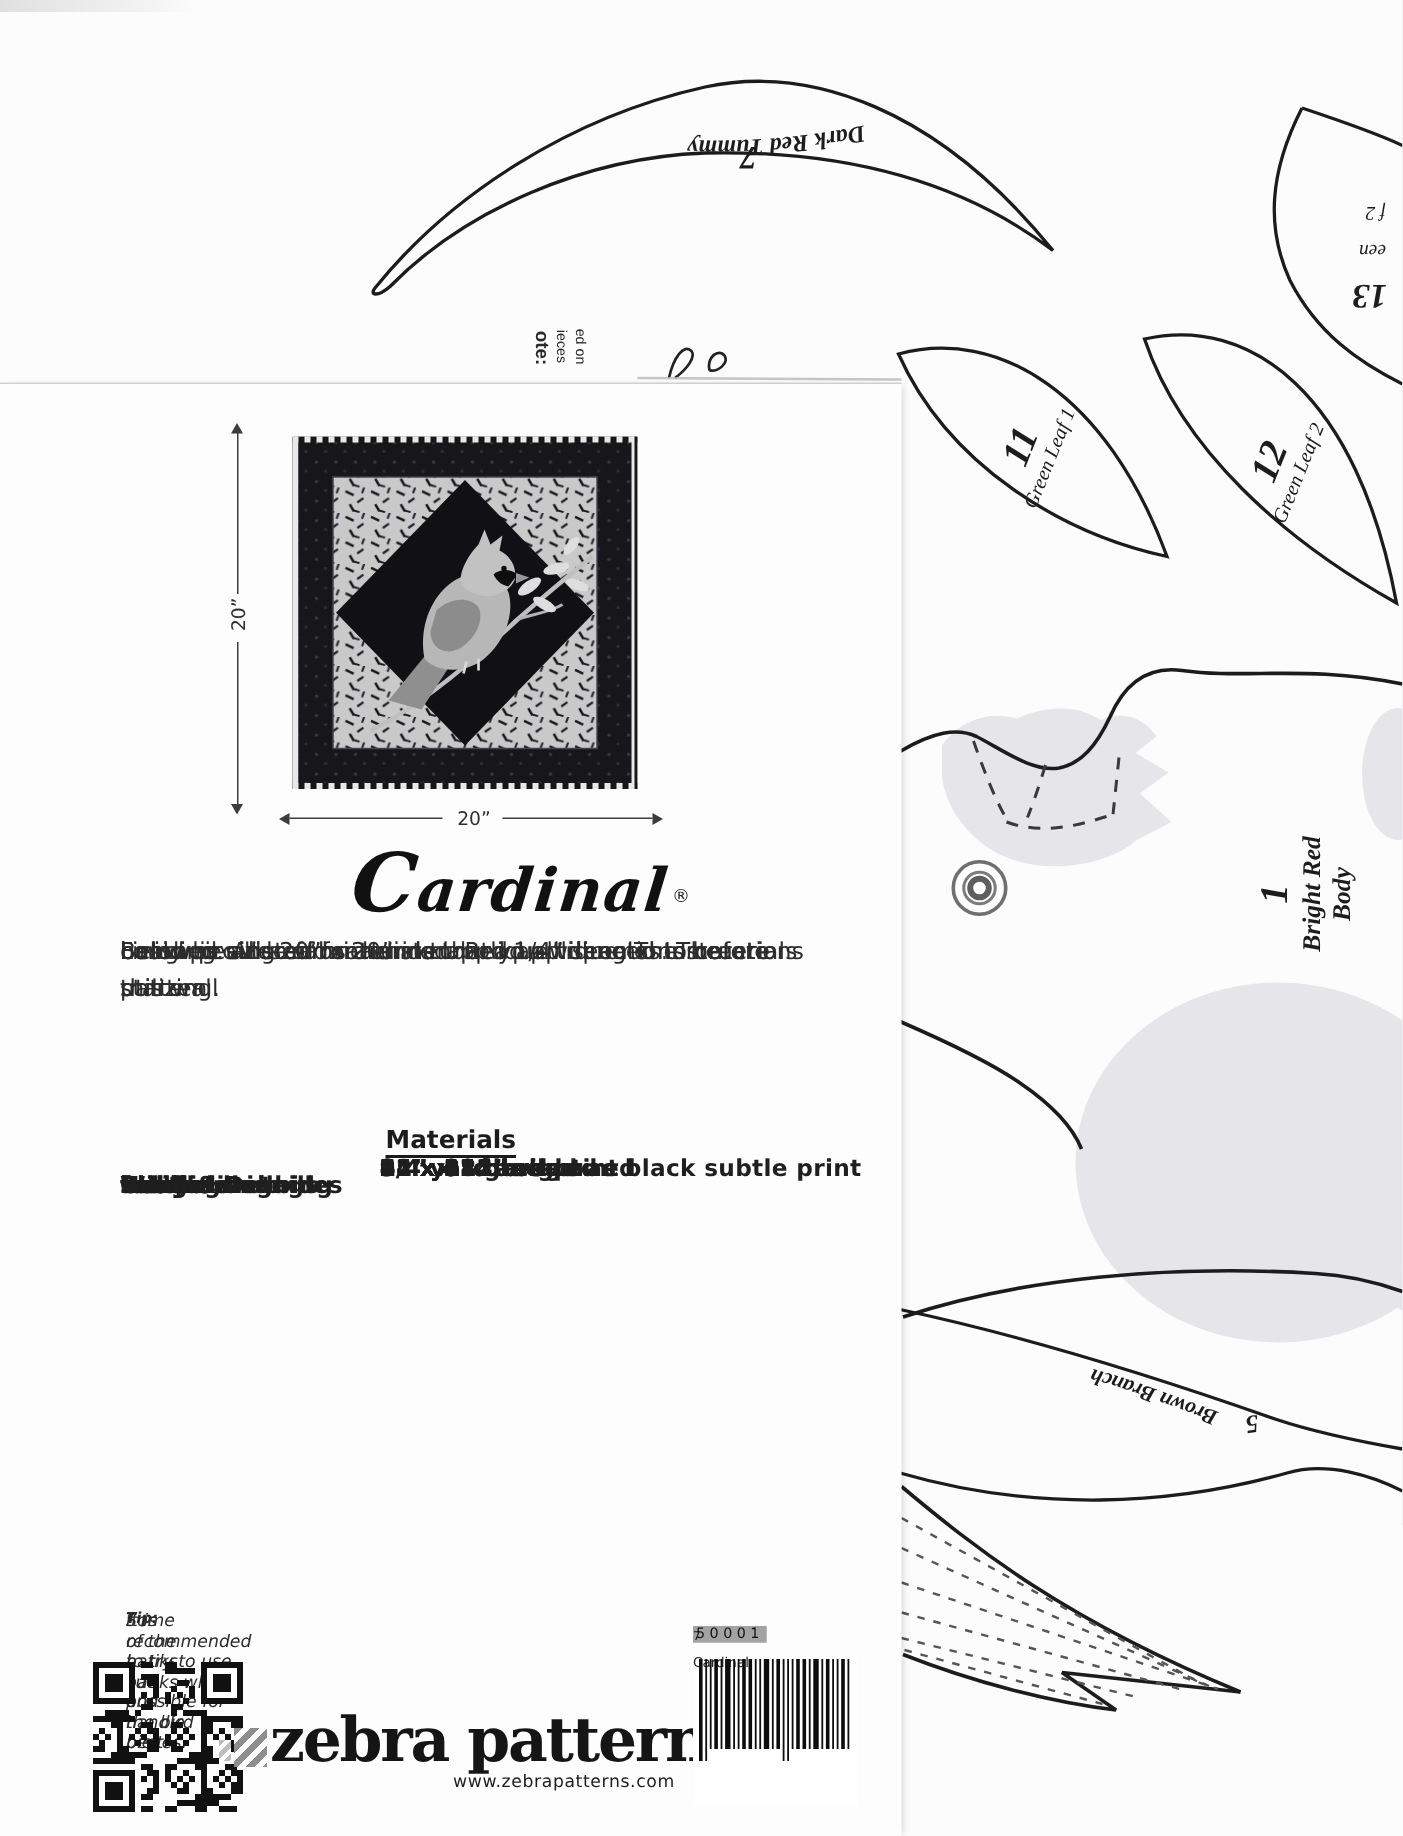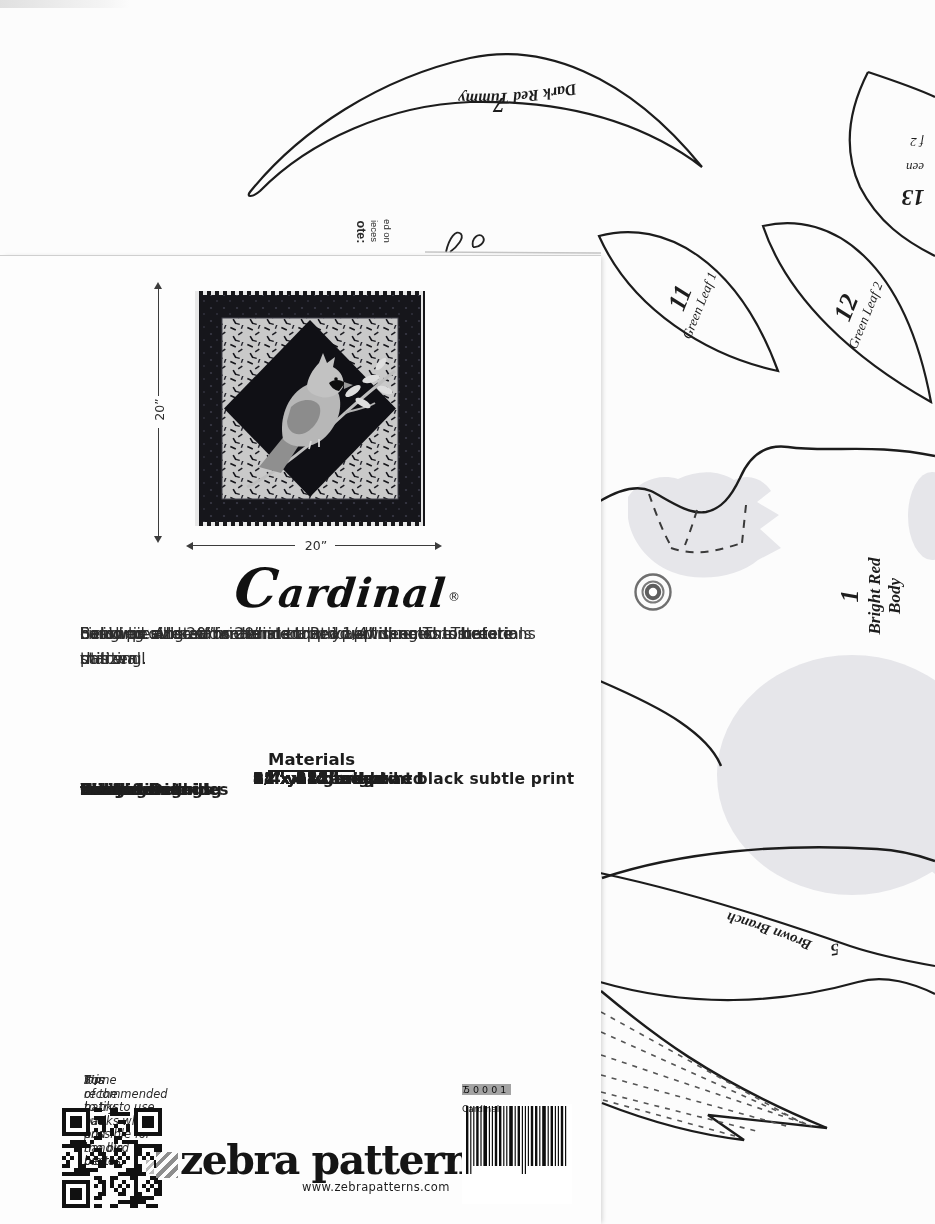--- a/index.html
+++ b/index.html
@@ -26,21 +26,21 @@
   
   .title{font-family:"DejaVu Serif","Liberation Serif",serif;font-style:italic;font-weight:600;
          font-size:40px;color:#111;letter-spacing:1px;transform:skewX(-6deg);}
   .title::first-letter{font-size:54px;}
   .reg{font-size:12px;color:#222;font-family:"DejaVu Sans",sans-serif;}
   
   .intro{left:80px;top:366px;width:460px;font-size:15.5px;line-height:25px;
          color:#2d2d2d;letter-spacing:.2px;}
   .intro div{position:static;}
   
-  .mat-header{left:268px;top:494px;font-size:16.5px;font-weight:700;color:#1c1c1c;
+  .mat-header{left:257px;top:494px;font-size:16.5px;font-weight:700;color:#1c1c1c;
               border-bottom:2px solid #1c1c1c;padding-bottom:1px;}
   .mat-col{font-size:15.5px;font-weight:600;color:#1f1f1f;letter-spacing:.2px;}
   .mat-col div{position:static;line-height:21.4px;white-space:nowrap;}
   .mat-values{left:253px;top:513px;}
   .mat-labels{left:80px;top:524px;}
   .notions{left:80px;top:796px;width:500px;font-size:15.5px;font-weight:700;color:#161616;}
   .tip{left:84px;top:818px;display:flex;gap:5px;font-style:italic;color:#2b2b2b;}
   .tip *{position:static;}
   .tip-label{font-weight:700;font-size:10px;}
   .tip-lines{font-size:11.5px;line-height:13.5px;}

